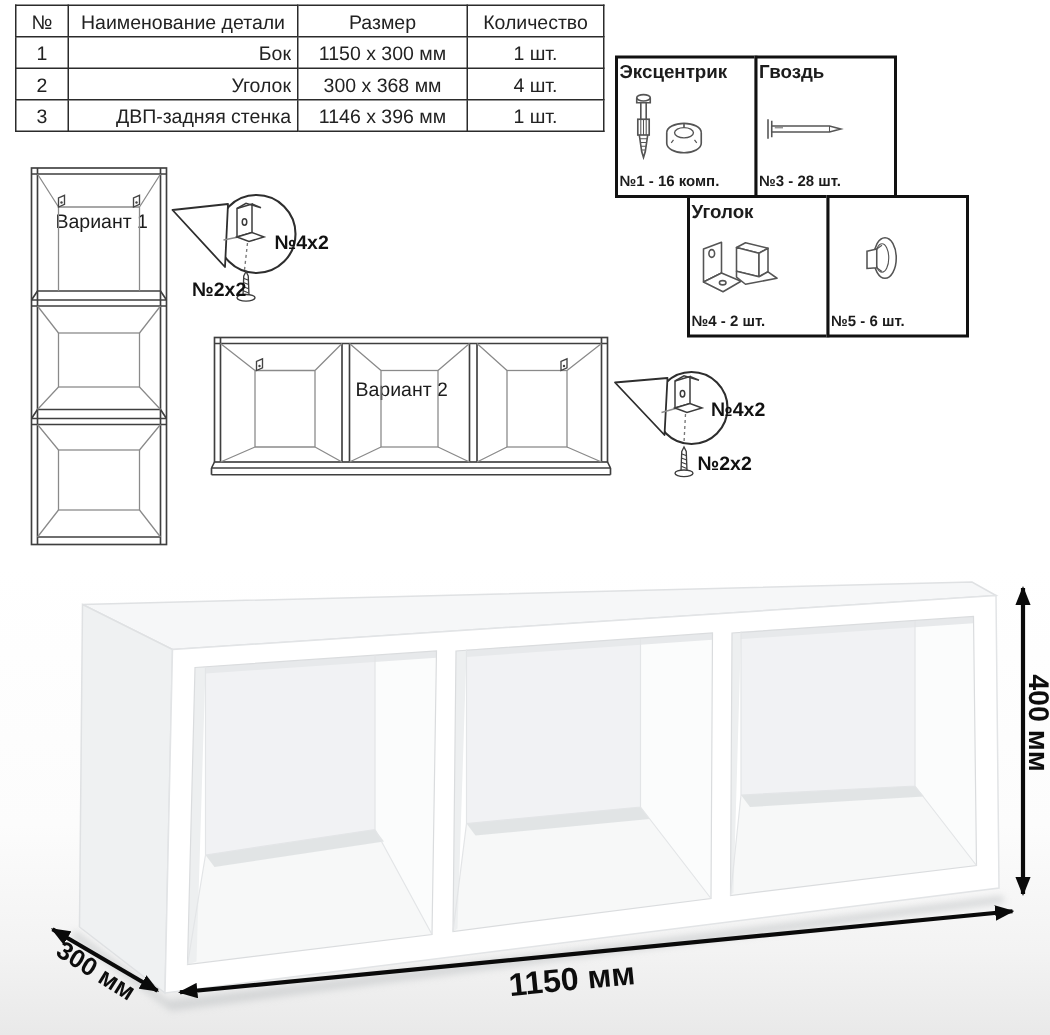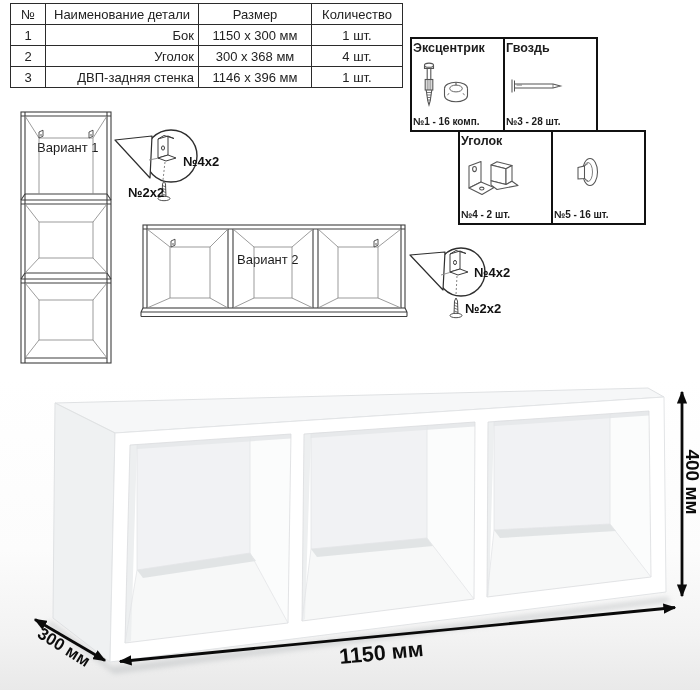--- a/index.html
+++ b/index.html
@@ -150,21 +150,21 @@
       <div class="hw-icon">
         <svg width="62" height="42" viewBox="0 0 62 42">
           <g stroke="#555" fill="#fff" stroke-width="1.05">
             <ellipse cx="36" cy="21" rx="7.5" ry="13.5"></ellipse>
             <ellipse cx="34" cy="21" rx="4.5" ry="9.5" fill="none" stroke-width="0.75"></ellipse>
             <path d="M24,16.5 L30.5,15 L30.5,27.5 L24,28 Z"></path>
             <path d="M30.5,15 L34,12.5 M30.5,27.5 L34,30" fill="none" stroke-width="0.75"></path>
           </g>
         </svg>
       </div>
-      <div class="hw-count">№5 - 16 шт.</div>
+      <div class="hw-count">№5 - 6 шт.</div>
     </div>
   </div>
 </div>
 
 <div class="variant-title" id="variant1-title">Вариант 1</div>
 <svg class="diagram" id="variant1-svg" width="215" height="270" viewBox="0 0 215 270">
   <g stroke="#3f3f3f" fill="none" stroke-width="1.1">
     <rect x="6" y="4" width="90" height="251"></rect>
     <path d="M10,4 V255 M92,4 V255 M6,8 H96"></path>
     <path d="M10,86 H92 M6,92 H96 M6,96 H96 M10,86 L6,92 M92,86 L96,92"></path>

